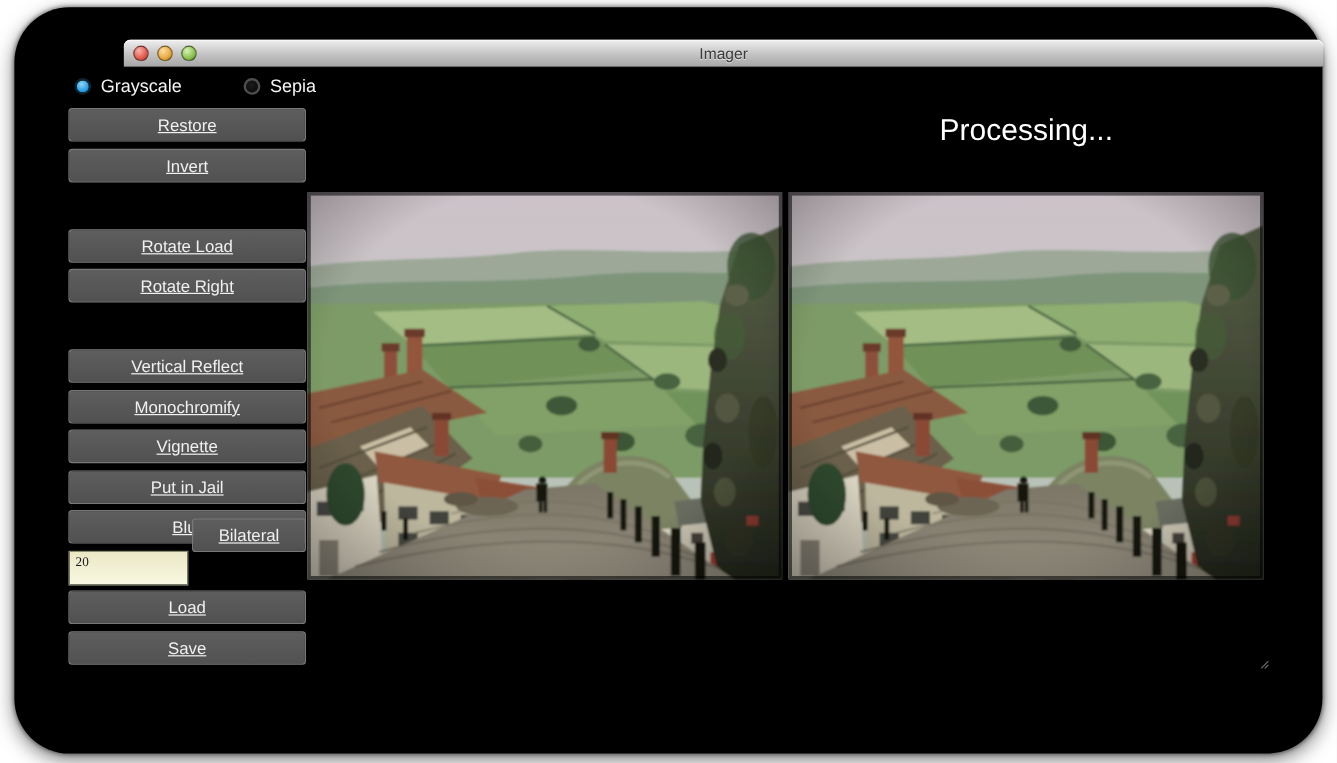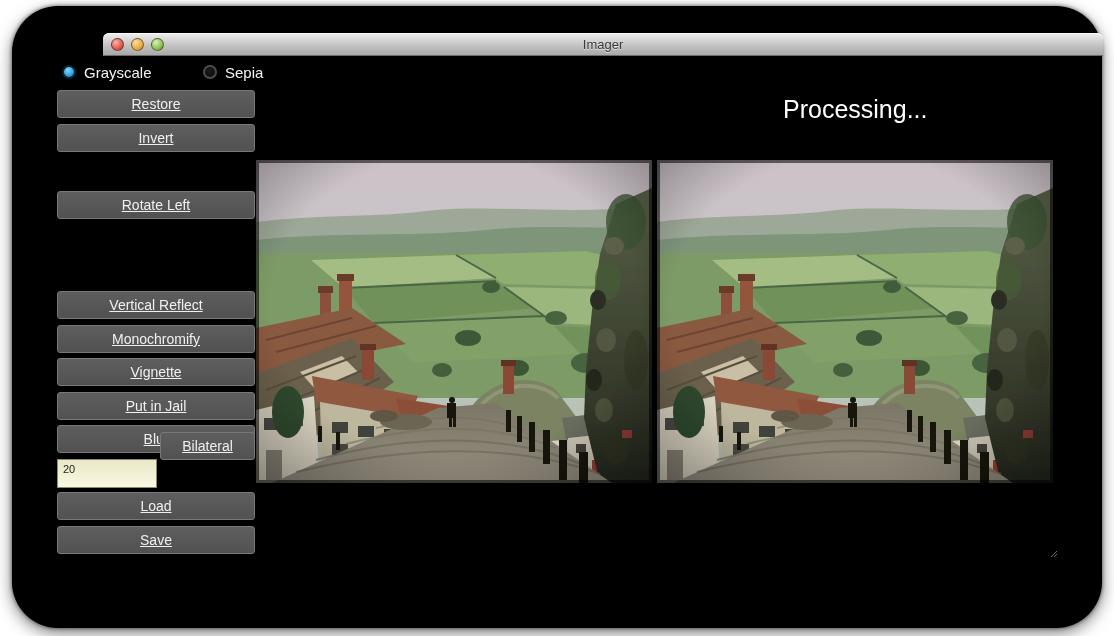--- a/index.html
+++ b/index.html
@@ -27,21 +27,21 @@
   .dot.off{background:radial-gradient(circle at 45% 40%,#1c1c1c,#060606);border:2px solid #4e4e4e;}
   .radio-row .lbl{color:#f4f4f4;font-size:15px;}
   .processing{position:absolute;left:783px;top:55px;color:#fff;font-size:25px;font-weight:normal;margin-top:40px;}
   .btn{position:absolute;left:57px;width:198px;height:28px;display:flex;align-items:center;
        justify-content:center;background:linear-gradient(#5e5e5e,#515151);
        border:1px solid #787878;border-radius:3px;color:#f0f0f0;font-size:14px;cursor:default;text-decoration:underline;}
   .numfield{position:absolute;left:57px;top:459px;width:100px;height:29px;
             background:linear-gradient(#ecead646,#f6f4d6) #f4f2d2;
             background:linear-gradient(#eae8c6,#f9f8e2);
             border:1px solid #8b8b72;color:#1c1c1c;font-size:11px;padding:2px 5px 12px 5px;
-            font-family:Liberation Sans, sans-serif;}
+            font-family:Liberation Serif, serif;}
   .photo{position:absolute;top:160px;width:396px;height:323px;background:#000;}
   .photo svg{display:block;width:396px;height:323px;}
   .grip{position:absolute;left:1049px;top:549px;width:9px;height:9px;}
 </style>
 </head>
 <body>
 
 <div class="stage">
   <div class="backdrop"></div>
 
@@ -60,21 +60,22 @@
   </div>
   <div class="radio-row" style="left:203px;top:63px;align-items:center;">
     <span class="dot off"></span>
     <span class="lbl">Sepia</span>
   </div>
 
   <div class="processing">Processing...</div>
 
   <div class="btn" style="top:90px">Restore</div>
   <div class="btn" style="top:124px">Invert</div>
-  <div class="btn" style="top:191px">Rotate Left</div>
+  <div class="btn" style="top:191px">Rotate Load</div>
+  <div class="btn" style="top:224px">Rotate Right</div>
   <div class="btn" style="top:291px">Vertical Reflect</div>
   <div class="btn" style="top:325px">Monochromify</div>
   <div class="btn" style="top:358px">Vignette</div>
   <div class="btn" style="top:392px">Put in Jail</div>
   <div class="btn" style="top:425px">Blur</div>
 
   <input class="numfield" value="20" style="">
   <div class="btn" style="top:432px;left:160px;width:95px;">Bilateral</div>
 
   <div class="btn" style="top:492px">Load</div>

